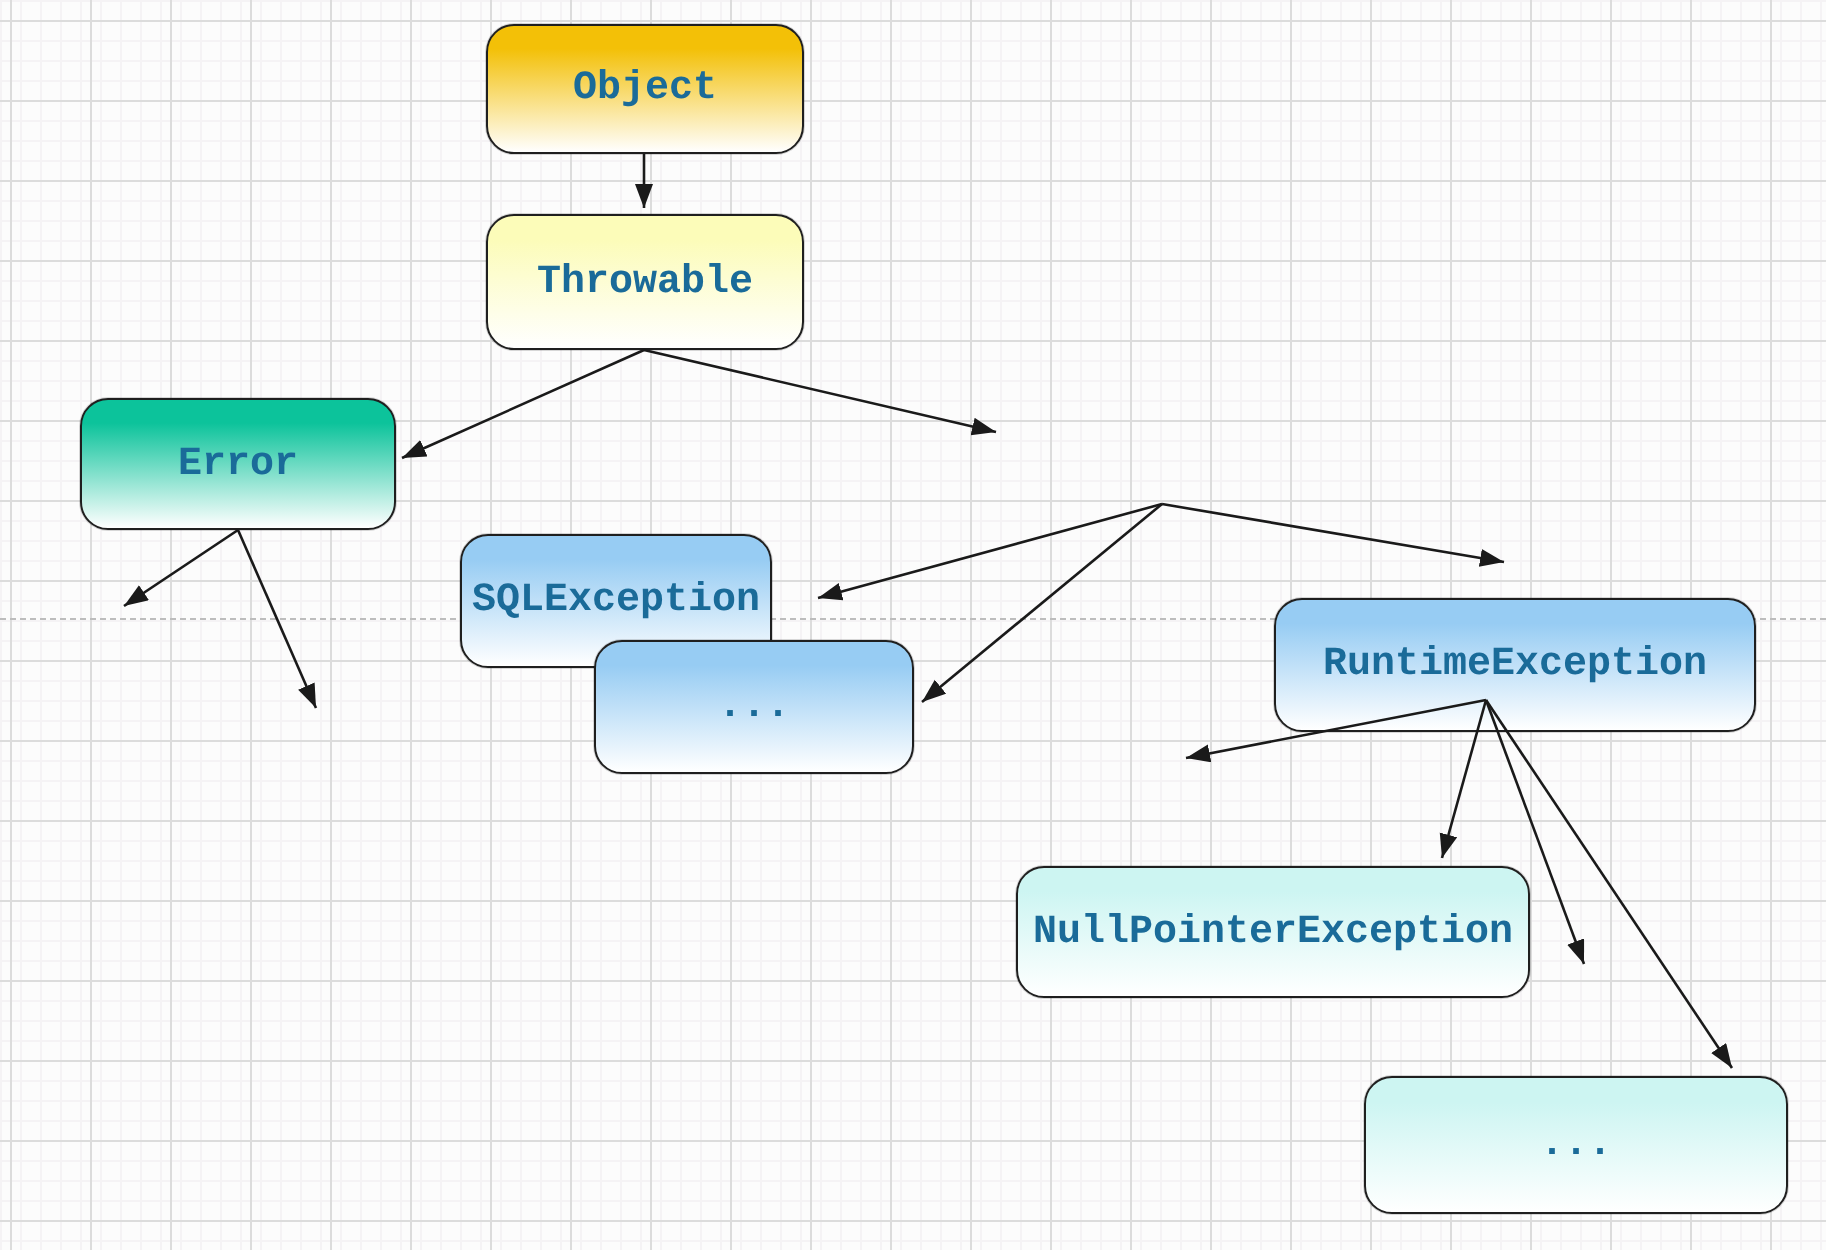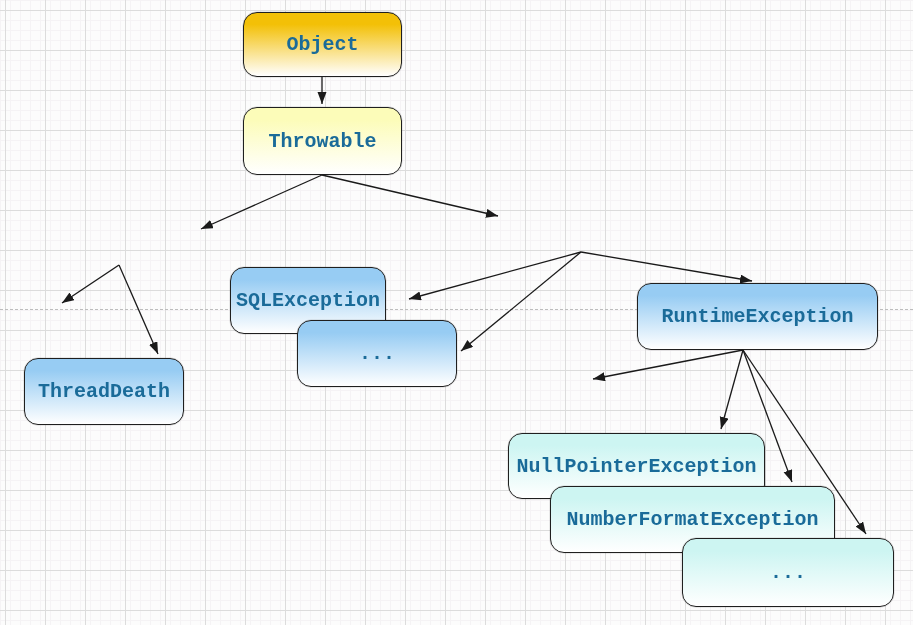--- a/index.html
+++ b/index.html
@@ -82,35 +82,32 @@
         <line x1="743" y1="350" x2="866" y2="534" stroke="#1A1A1A" stroke-width="1.3" marker-end="url(#arrowhead)"></line>
       </g>
   </svg>
   <div id="nodes-layer">
       <div class="node" style="left: 243px; top: 107px; width: 159px; height: 68px; background: linear-gradient(rgb(252, 252, 185) 0%, rgb(252, 252, 185) 18%, rgb(255, 255, 255) 100%); border-color: rgb(31, 31, 31);">
         <span class="node-label" style="color: rgb(26, 107, 153);">Throwable</span>
       </div>
       <div class="node" style="left: 243px; top: 12px; width: 159px; height: 65px; background: linear-gradient(rgb(243, 192, 7) 0%, rgb(243, 192, 7) 18%, rgb(255, 255, 255) 100%); border-color: rgb(31, 31, 31);">
         <span class="node-label" style="color: rgb(26, 107, 153);">Object</span>
       </div>
+      <div class="node" style="left: 40px; top: 199px; width: 158px; height: 66px; background: linear-gradient(rgb(12, 195, 155) 0%, rgb(12, 195, 155) 18%, rgb(255, 255, 255) 100%); border-color: rgb(31, 31, 31);">
+        <span class="node-label" style="color: rgb(26, 107, 153);">Error</span>
+      </div>
       <div class="node" style="left: 230px; top: 267px; width: 156px; height: 67px; background: linear-gradient(rgb(151, 204, 243) 0%, rgb(151, 204, 243) 18%, rgb(255, 255, 255) 100%); border-color: rgb(31, 31, 31);">
         <span class="node-label" style="color: rgb(26, 107, 153);">SQLException</span>
       </div>
       <div class="node" style="left: 297px; top: 320px; width: 160px; height: 67px; background: linear-gradient(rgb(151, 204, 243) 0%, rgb(151, 204, 243) 18%, rgb(255, 255, 255) 100%); border-color: rgb(31, 31, 31);">
         <span class="node-label" style="color: rgb(26, 107, 153);">...</span>
       </div>
-      <div class="node" style="left: 24px; top: 358px; width: 160px; height: 67px; background: linear-gradient(rgb(151, 204, 243) 0%, rgb(151, 204, 243) 18%, rgb(255, 255, 255) 100%); border-color: rgb(31, 31, 31);">
-        <span class="node-label" style="color: rgb(26, 107, 153);">ThreadDeath</span>
-      </div>
-      <div class="node" style="left: 637px; top: 283px; width: 241px; height: 67px; background: linear-gradient(rgb(151, 204, 243) 0%, rgb(151, 204, 243) 18%, rgb(255, 255, 255) 100%); border-color: rgb(31, 31, 31);">
+      <div class="node" style="left: 637px; top: 299px; width: 241px; height: 67px; background: linear-gradient(rgb(151, 204, 243) 0%, rgb(151, 204, 243) 18%, rgb(255, 255, 255) 100%); border-color: rgb(31, 31, 31);">
         <span class="node-label" style="color: rgb(26, 107, 153);">RuntimeException</span>
       </div>
       <div class="node" style="left: 508px; top: 433px; width: 257px; height: 66px; background: linear-gradient(rgb(205, 245, 242) 0%, rgb(205, 245, 242) 18%, rgb(255, 255, 255) 100%); border-color: rgb(31, 31, 31);">
         <span class="node-label" style="color: rgb(26, 107, 153);">NullPointerException</span>
-      </div>
-      <div class="node" style="left: 550px; top: 486px; width: 285px; height: 67px; background: linear-gradient(rgb(205, 245, 242) 0%, rgb(205, 245, 242) 18%, rgb(255, 255, 255) 100%); border-color: rgb(31, 31, 31);">
-        <span class="node-label" style="color: rgb(26, 107, 153);">NumberFormatException</span>
       </div>
       <div class="node" style="left: 682px; top: 538px; width: 212px; height: 69px; background: linear-gradient(rgb(205, 245, 242) 0%, rgb(205, 245, 242) 18%, rgb(255, 255, 255) 100%); border-color: rgb(31, 31, 31);">
         <span class="node-label" style="color: rgb(26, 107, 153);">...</span>
       </div>
     </div>
 </div>
 
 </body></html>

